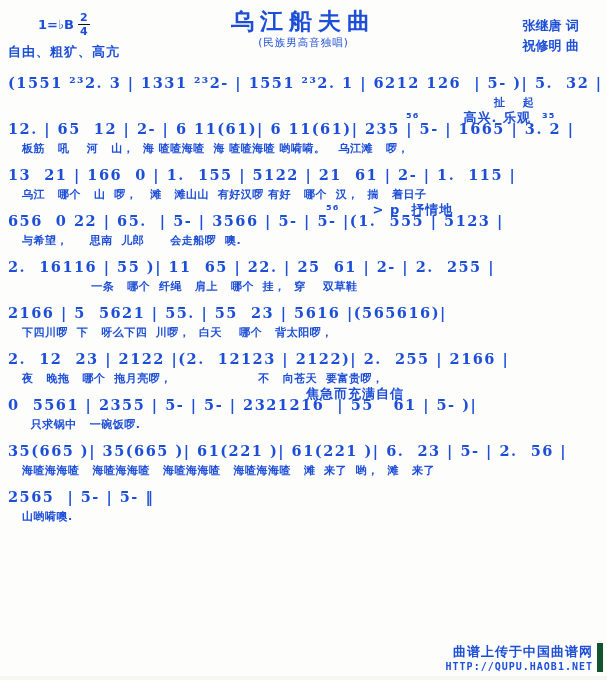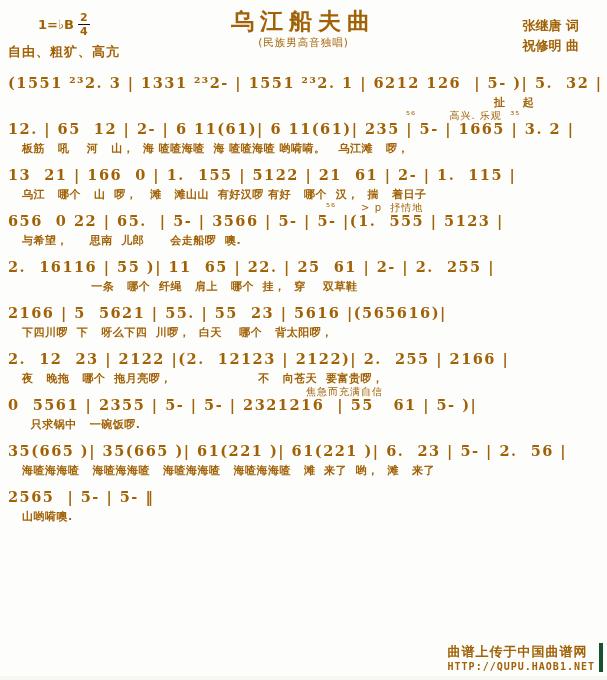--- a/index.html
+++ b/index.html
@@ -1,36 +1,36 @@
 <!DOCTYPE html>
 <html><head>
 <meta charset="utf-8">
 <style>
   html,body{margin:0;padding:0;background:#f6f6f2;}
-  #page{position:relative;width:607px;height:676px;background:#fdfdfb;color:#a16207;
+  #page{position:relative;width:607px;height:676px;background:#fdfdfb;color:#1d4ed8;
         font-family:"DejaVu Sans",sans-serif;overflow:hidden;}
   
   #header{position:relative;height:64px;}
   .keyblock{position:absolute;left:38px;top:12px;font-size:13px;font-weight:bold;display:flex;align-items:center;gap:4px;}
   .frac{display:inline-block;text-align:center;font-size:11px;line-height:1;vertical-align:middle;}
   .frac .top{display:block;border-bottom:1px solid #111;padding:0 2px 1px;}
   .frac .bot{display:block;padding-top:1px;}
   .tempo{position:absolute;left:8px;top:43px;font-size:13px;font-weight:bold;letter-spacing:1px;}
   .title{position:absolute;left:0;right:0;top:6px;text-align:center;font-size:23px;font-weight:bold;letter-spacing:6px;font-family:Liberation Serif, serif;}
   .subtitle{position:absolute;left:0;right:0;top:36px;text-align:center;font-size:10.5px;letter-spacing:1px;}
   .credits{position:absolute;right:28px;top:16px;font-size:13px;font-weight:bold;line-height:1.5;text-align:left;}
   
   #score{position:relative;padding:2px 6px 0 6px;}
   .line{position:relative;height:46px;}
-  .ann{position:absolute;top:-3px;font-size:10px;font-weight:normal;letter-spacing:1px;white-space:pre;}
+  .ann{position:absolute;top:-3px;font-size:13px;font-weight:bold;letter-spacing:1px;white-space:pre;}
   .not{position:absolute;top:8px;left:2px;right:0;font-family:"DejaVu Serif",serif;font-weight:bold;
        font-size:14.5px;letter-spacing:1.5px;white-space:pre;}
   .lyr{position:absolute;top:29px;left:16px;right:0;font-size:11px;font-weight:bold;white-space:pre;letter-spacing:0.5px;}
   
-  #footer{position:absolute;right:4px;bottom:4px;text-align:left;border-right:4px solid #14532d;padding-right:4px;}
+  #footer{position:absolute;right:4px;bottom:4px;text-align:right;border-right:6px solid #14532d;padding-right:4px;}
   #footer .site{font-size:13px;font-weight:bold;letter-spacing:1px;}
   #footer .url{font-size:10px;font-family:"DejaVu Sans Mono",monospace;font-weight:bold;letter-spacing:1px;}
 </style>
 </head>
 <body>
 
 <div id="page">
 
   <div id="header">
     <div class="keyblock">

